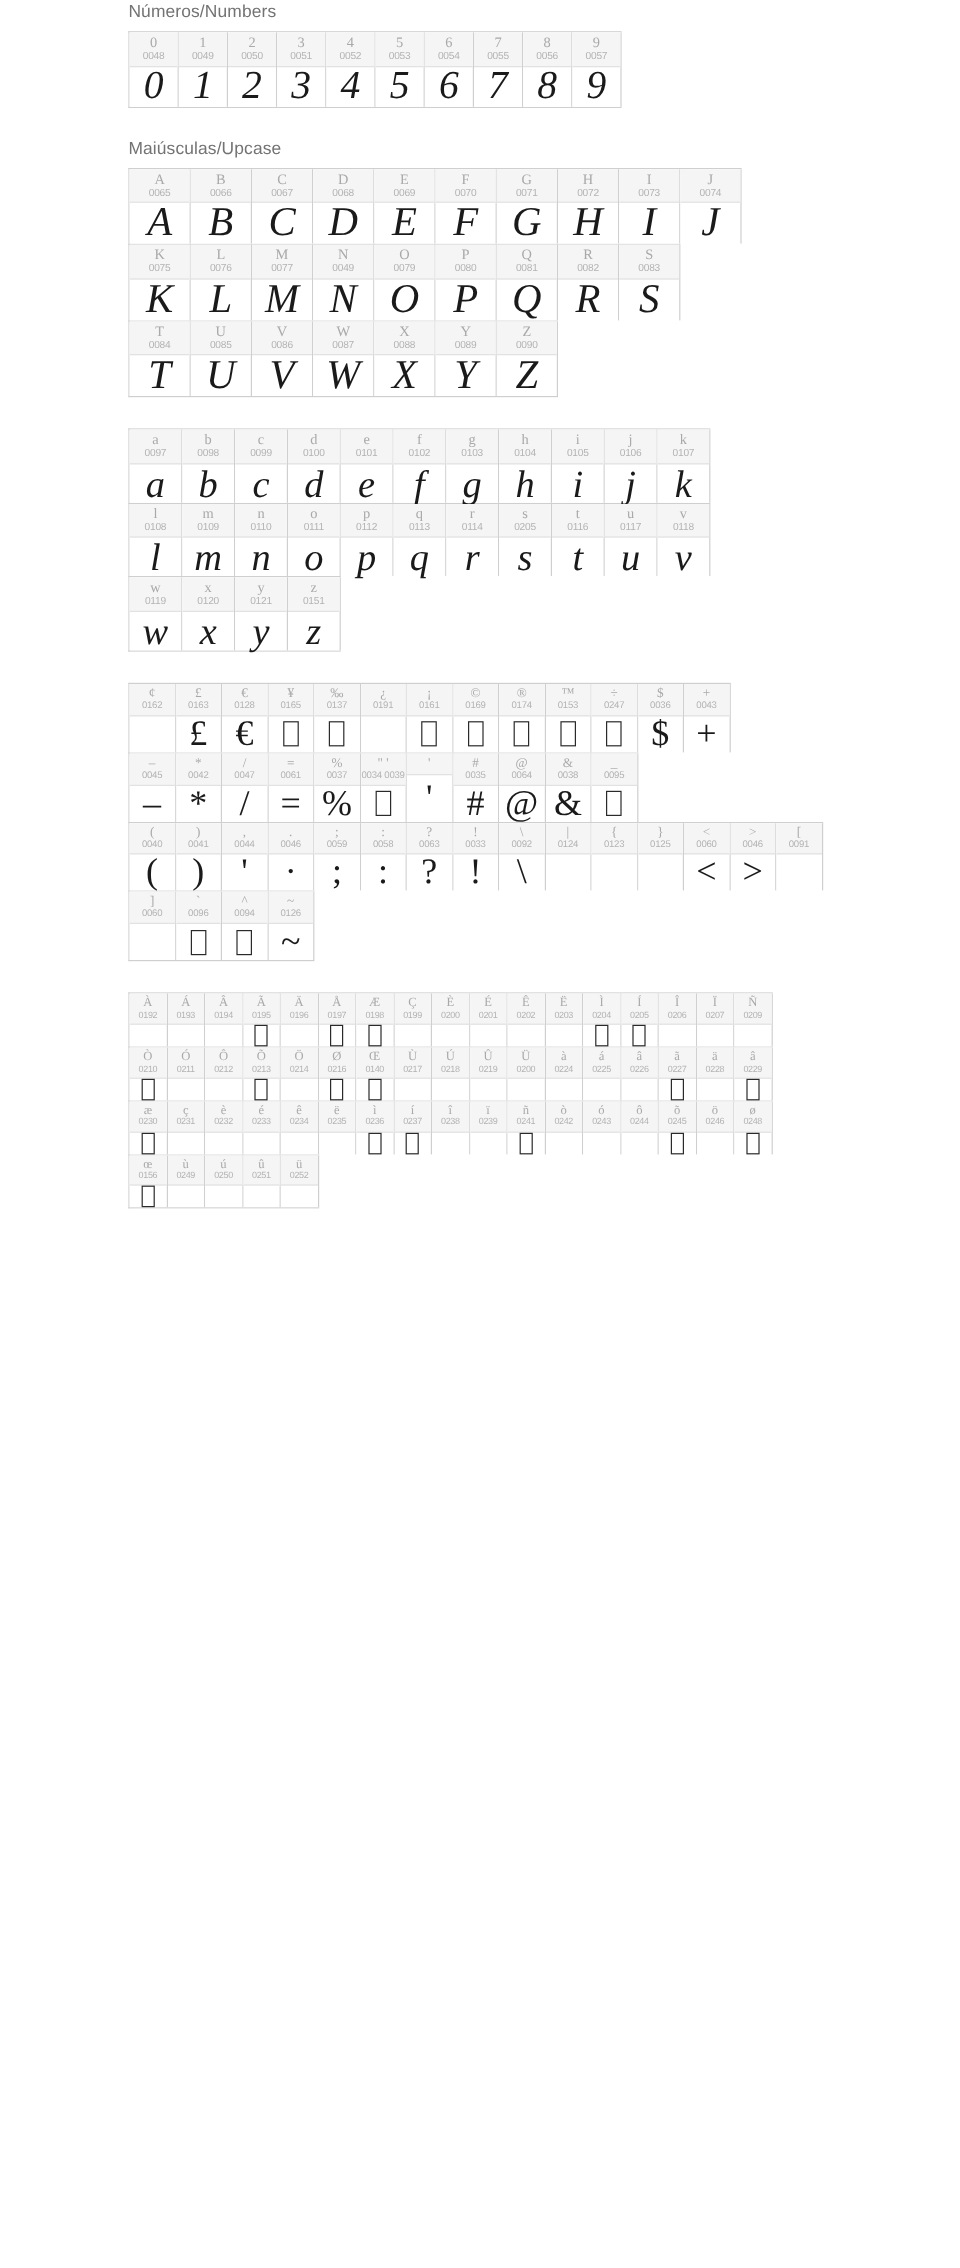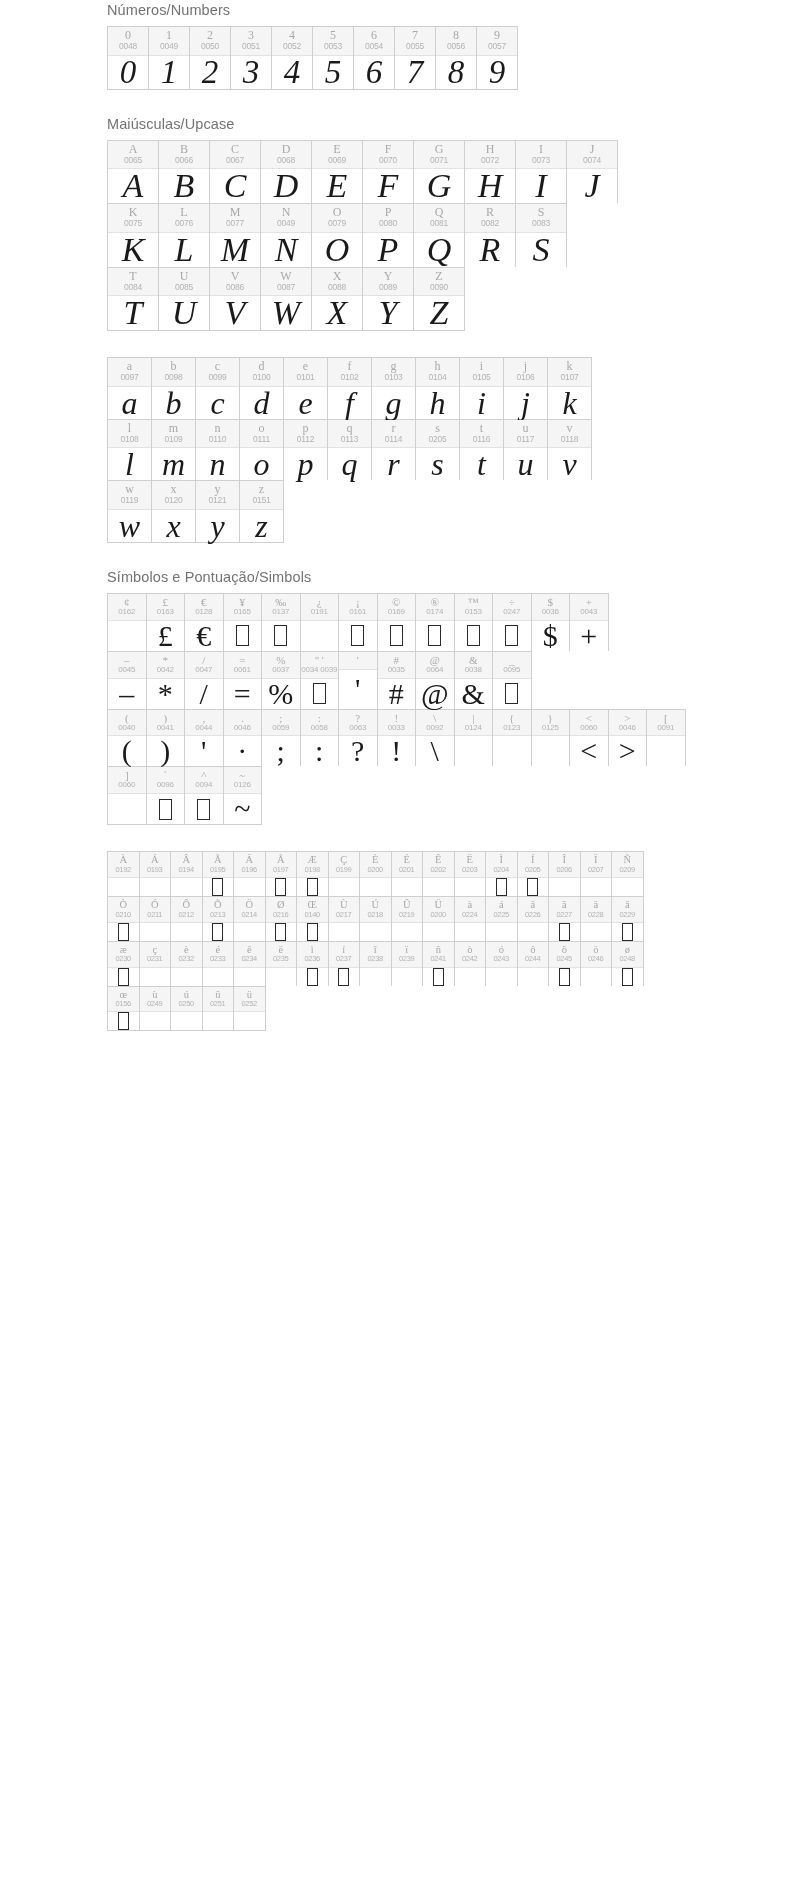--- a/index.html
+++ b/index.html
@@ -580,21 +580,20 @@
                 <span class="cell-char">z</span>
                 <span class="cell-code">0151</span>
               </div>
               <div class="cell-glyph">z</div>
             </div>
           </div>
         </div>
       </div>
       <div class="sect-gap"></div>
       <div class="section">
-        <h2 class="section-title">Símbolos e Pontuação/Simbols</h2>
         <div class="grid-wrap g-symbols">
           <div class="row">
             <div class="cell">
               <div class="cell-head">
                 <span class="cell-char">¢</span>
                 <span class="cell-code">0162</span>
               </div>
               <div class="cell-glyph"></div>
             </div>
             <div class="cell">

